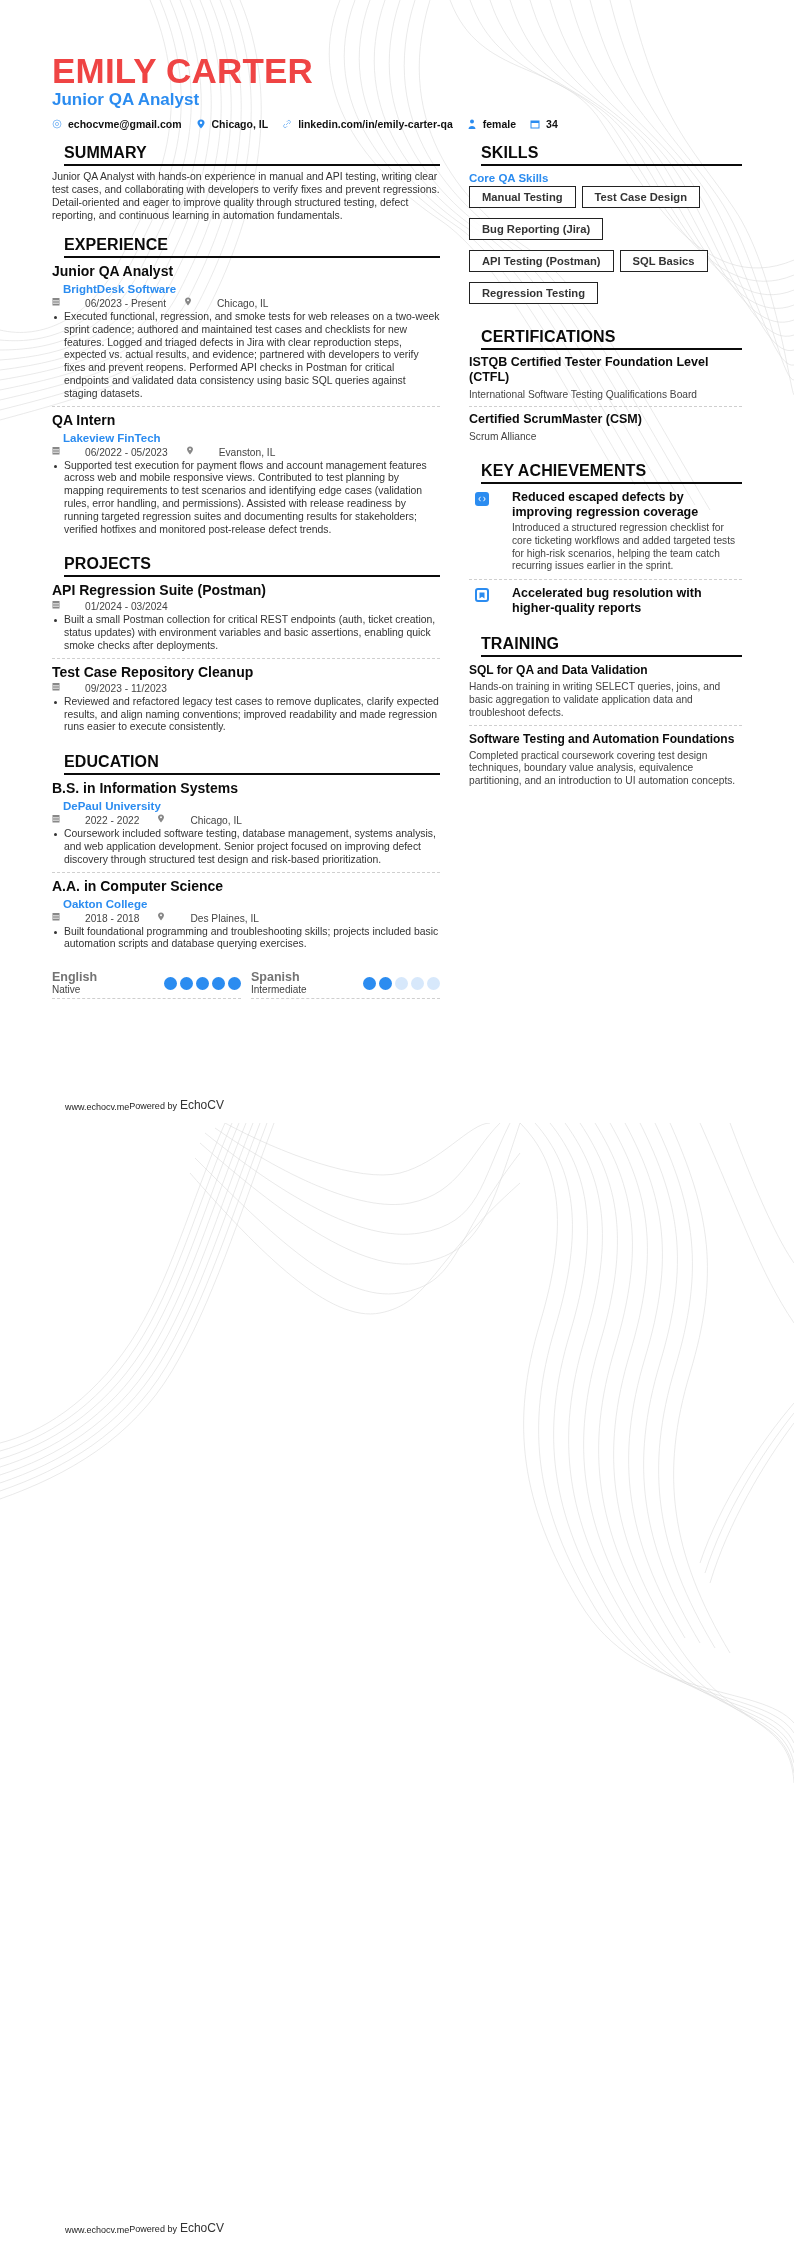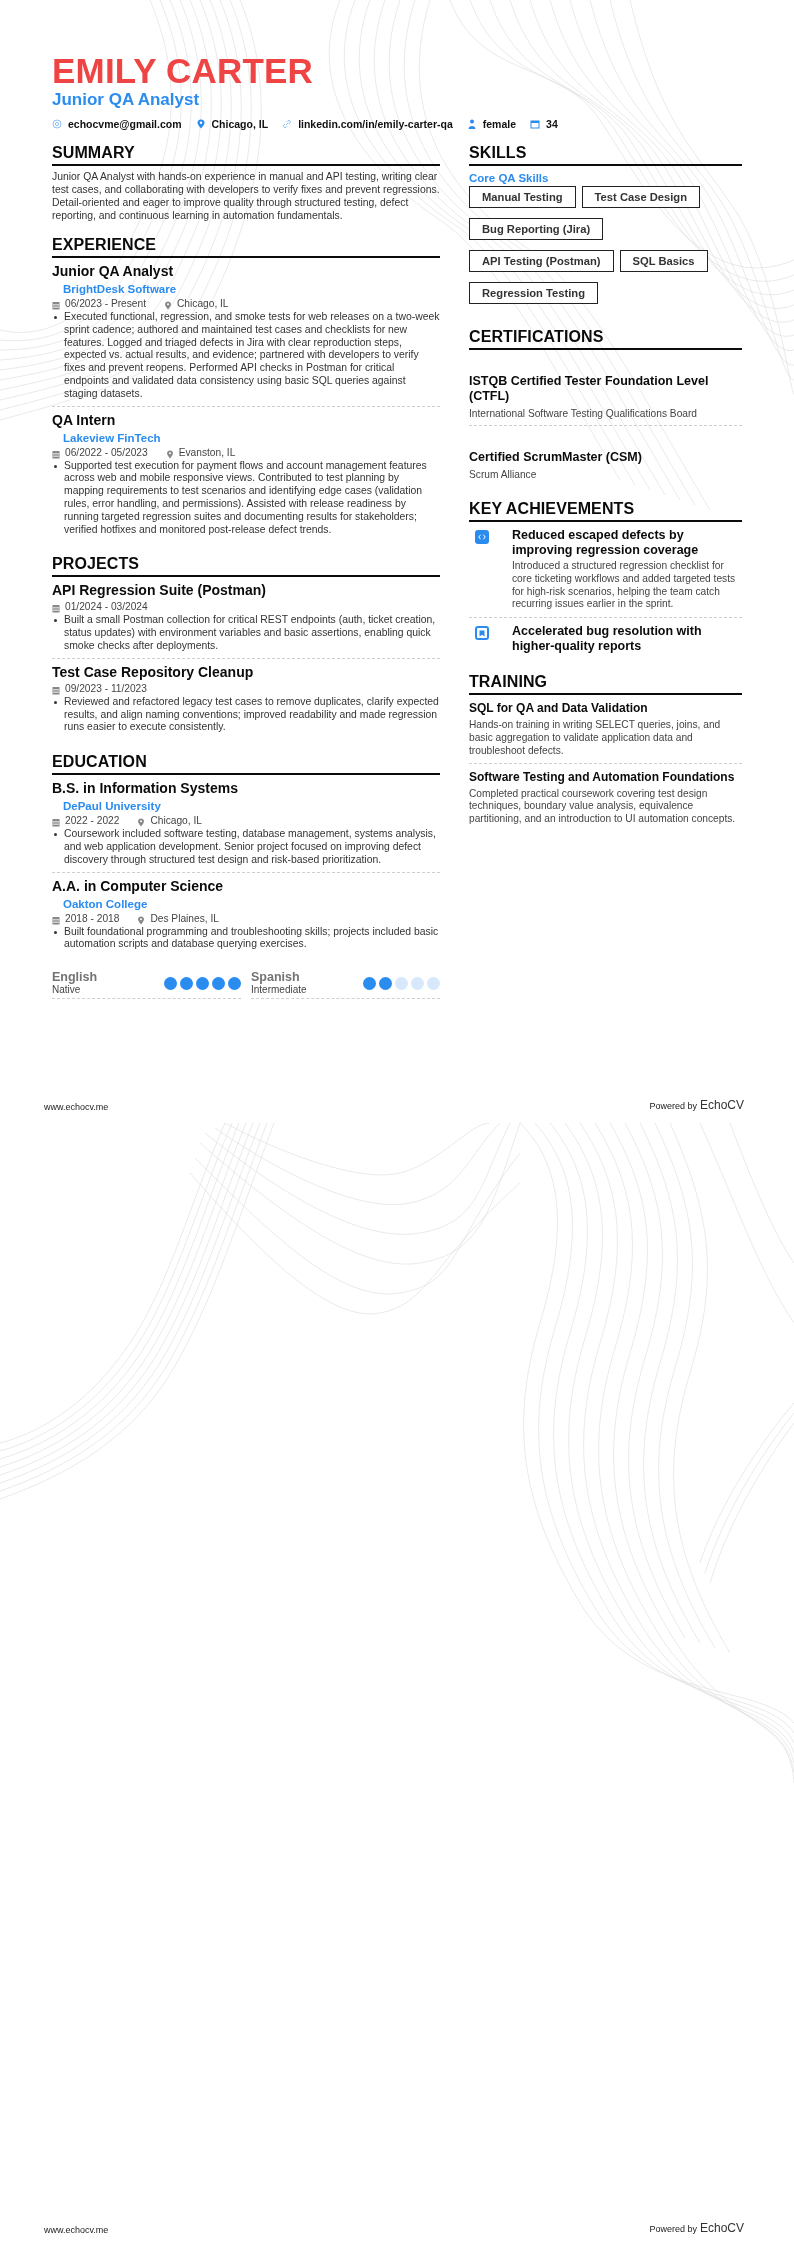--- a/index.html
+++ b/index.html
@@ -11,65 +11,65 @@
   .name { font-size: 35px; font-weight: 700; letter-spacing: 0.2px; line-height: 38px; color: #ef4444; }
   .role { font-size: 17px; font-weight: 700; color: #2b8cf0; line-height: 20px; margin-top: 0px; }
   .contacts { display: flex; align-items: center; margin-top: 8px; font-size: 10.5px; font-weight: 700; color: #111; }
   .contact { display: flex; align-items: center; margin-right: 14px; }
   .contact .ic { width: 10px; height: 10px; margin-right: 6px; display: inline-block; }
 
   .cols { display: flex; margin-top: 14px; }
   .left { width: 388px; }
   .right { width: 273px; margin-left: 29px; }
 
-  .sec-title { font-size: 16px; font-weight: 700; letter-spacing: 0.1px; color: #0b0b0b; padding-bottom: 2px; border-bottom: 2.5px solid #0b0b0b; line-height: 18px; }
+  .sec-title { font-size: 16px; font-weight: 700; letter-spacing: 0.1px; color: #0b0b0b; padding-bottom: 2px; border-bottom: 2.5px solid #0b0b0b; line-height: 18px; margin-left: 12px; }
   .section { margin-bottom: 14px; }
   .summary-text { font-size: 10.4px; line-height: 13px; color: #333; margin-top: 4px; }
 
   .item { padding: 3px 0 5px 0; border-bottom: 1px dashed #cfcfcf; }
   .item:last-child { border-bottom: none; }
   .item-title { font-size: 14px; font-weight: 700; color: #0b0b0b; line-height: 17px; margin-top: 2px; }
   .item-org { font-size: 11.5px; font-weight: 700; color: #2b8cf0; line-height: 14px; margin-top: 2px; padding-left: 11px; }
   .meta { display: flex; align-items: center; font-size: 10.2px; color: #444; line-height: 13px; margin-top: 1px; }
-  .meta .m { display: flex; align-items: flex-end; margin-right: 18px; }
+  .meta .m { display: flex; align-items: flex-start; margin-right: 18px; gap: 20px; }
   .meta .ic { width: 8px; height: 9px; margin-right: 5px; }
   .bullets { list-style: none; margin-top: 1px; }
   .bullets li { position: relative; padding-left: 12px; font-size: 10.4px; line-height: 12.8px; color: #333; }
   .bullets li::before { content: ""; position: absolute; left: 2px; top: 5px; width: 3px; height: 3px; border-radius: 50%; background: #333; }
 
   .lang-row { display: flex; margin-top: 4px; }
   .lang { width: 194px; display: flex; justify-content: space-between; align-items: center; border-bottom: 1px dashed #cfcfcf; padding-bottom: 2px; }
   .lang + .lang { margin-left: 10px; }
   .lang-name { font-size: 12.5px; font-weight: 700; line-height: 14px; color: #737373; }
   .lang-level { font-size: 10px; color: #444; line-height: 12px; }
   .dots { display: flex; }
   .dot { width: 13px; height: 13px; border-radius: 50%; margin-left: 3px; background: #2b8cf0; }
   .dot.off { background: #d7e8fb; }
 
   .skill-group { font-size: 11.5px; font-weight: 700; color: #2b8cf0; margin-top: 6px; }
   .tags { display: flex; flex-wrap: wrap; margin-top: 2px; }
   .tag { border: 1.5px solid #222; font-size: 11.2px; font-weight: 700; color: #333; padding: 3px 12px; margin: 0 6px 10px 0; line-height: 14px; background: rgba(255,255,255,0.85); }
 
-  .cert-title { font-size: 12.5px; font-weight: 700; line-height: 15px; color: #0b0b0b; margin-top: 21px; }
+  .cert-title { font-size: 12.5px; font-weight: 700; line-height: 15px; color: #0b0b0b; margin-top: 2px; }
   .cert-org { font-size: 10.2px; color: #444; margin-top: 3px; line-height: 13px; }
   .r-item { padding: 3px 0 5px 0; border-bottom: 1px dashed #cfcfcf; }
   .r-item:last-child { border-bottom: none; }
 
   .ach { display: flex; padding: 6px 0 6px 0; border-bottom: 1px dashed #cfcfcf; }
   .ach:last-child { border-bottom: none; }
   .ach-icon { width: 14px; height: 14px; border-radius: 3px; margin: 2px 23px 0 6px; flex: none; display: flex; align-items: center; justify-content: center; }
   .ach-icon.fill { background: #2b8cf0; }
   .ach-icon.outline { border: 2px solid #2b8cf0; background: #fff; }
   .ach-title { font-size: 12.5px; font-weight: 700; line-height: 14.5px; color: #0b0b0b; }
   .ach-desc { font-size: 10.2px; line-height: 12.8px; color: #444; margin-top: 3px; }
 
   .tr-title { font-size: 12px; font-weight: 700; line-height: 15px; color: #0b0b0b; margin-top: 3px; }
   .tr-desc { font-size: 10.2px; line-height: 12.8px; color: #444; margin-top: 3px; }
 
-  .footer { position: absolute; left: 44px; right: 50px; bottom: 11px; display: flex; justify-content: space-between; align-items: flex-end; z-index: 1; font-size: 9px; color: #222; }
+  .footer { position: absolute; left: 65px; right: 50px; bottom: 11px; display: flex; align-items: flex-end; z-index: 1; font-size: 9px; color: #222; }
   .footer .pw { font-size: 9px; }
   .footer .brand { font-size: 12px; color: #333; margin-left: 3px; }
 </style>
 </head>
 <body>
 
 <div class="page">
   <svg class="bg" viewBox="0 0 794 1123" preserveAspectRatio="none">
     <g fill="none" stroke="#d6d6d6" stroke-width="0.6" opacity="0.9">
       <path d="M150 0 C 200 120, 150 200, 120 260 S 40 340, 0 330"></path>

